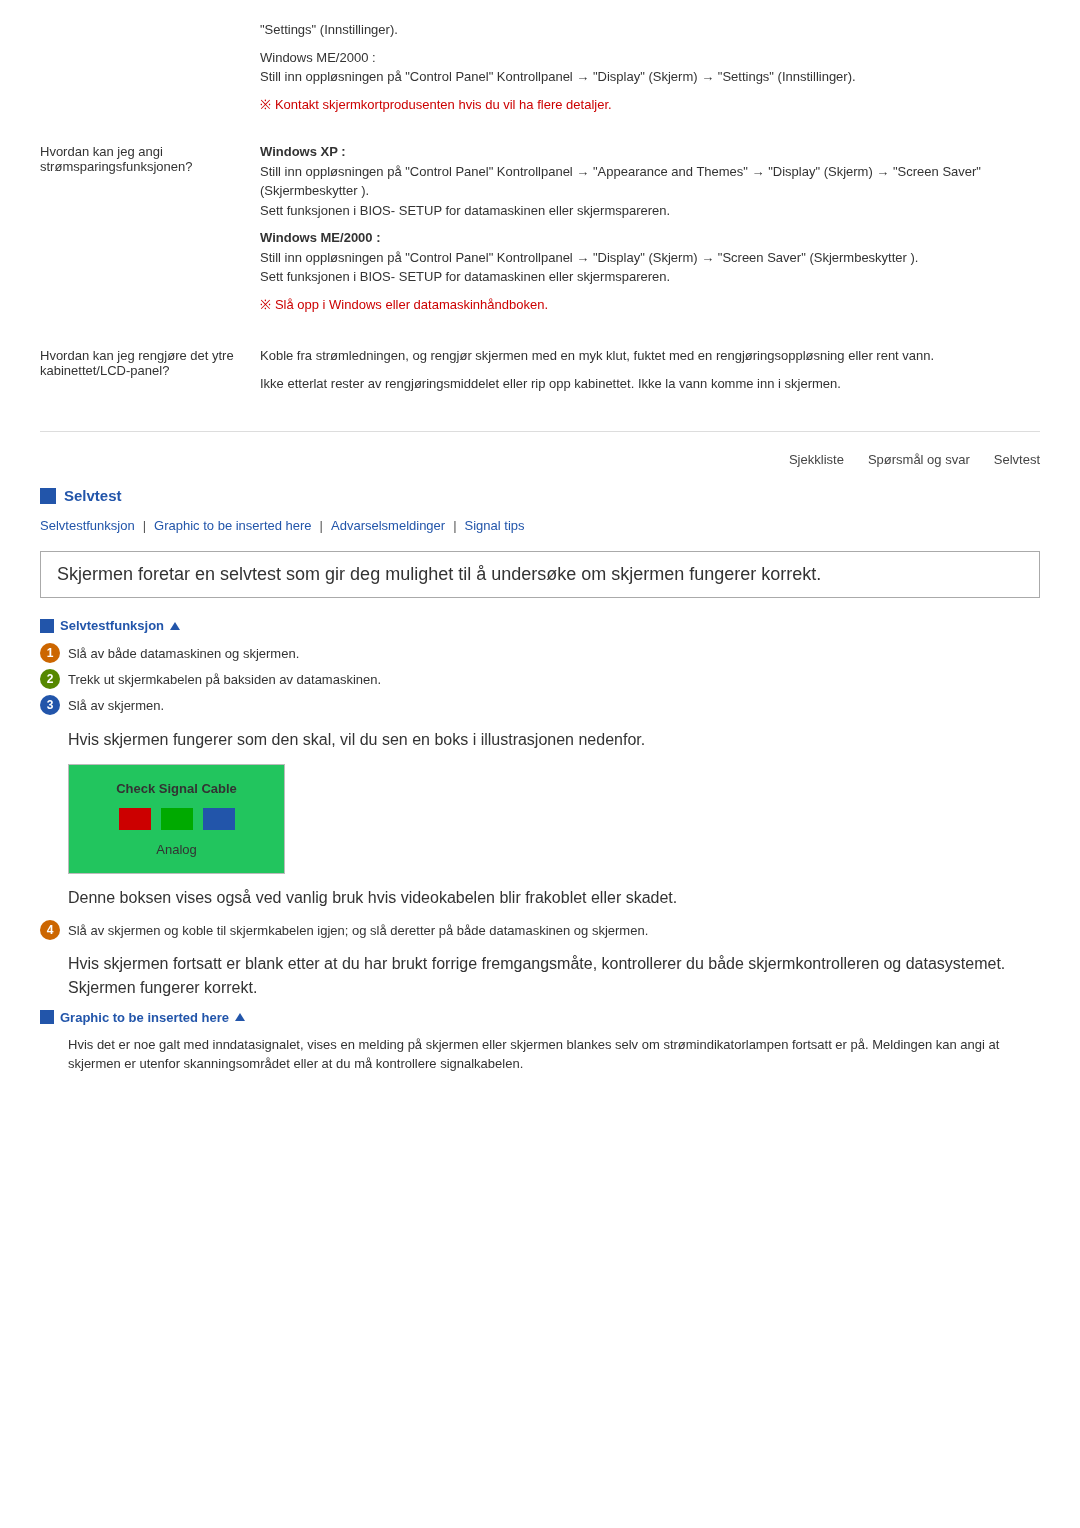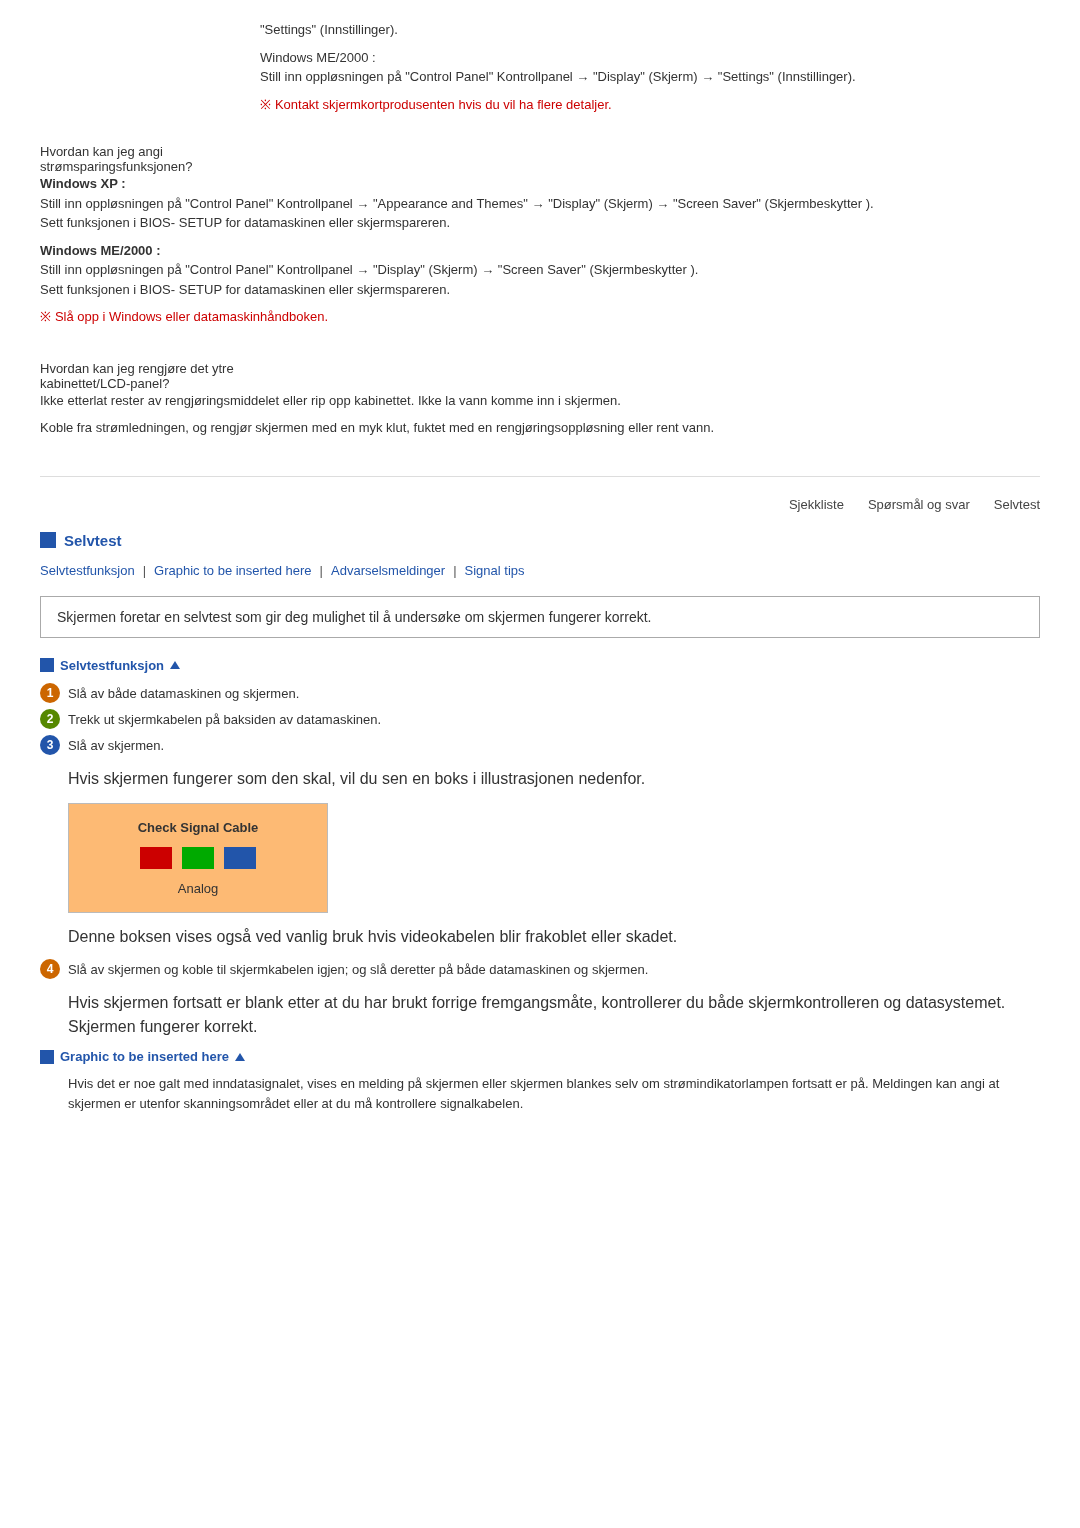--- a/index.html
+++ b/index.html
@@ -36,21 +36,20 @@
     .note-red span {
       color: #cc0000;
     }
     .asterisk {
       color: #cc6600;
       margin-right: 4px;
     }
     .qa-row {
       display: flex;
       margin-bottom: 24px;
-      flex-direction: column;
     }
     .qa-left {
       width: 220px;
       min-width: 220px;
       font-size: 13px;
       color: #333;
       padding-top: 2px;
     }
     .qa-right {
       flex: 1;
@@ -104,21 +103,21 @@
       text-decoration: none;
     }
     .sub-nav .sep {
       color: #555;
       margin: 0 8px;
     }
     .info-box {
       border: 1px solid #aaa;
       padding: 12px 16px;
       margin-bottom: 20px;
-      font-size: 14px;
+      font-size: 18px;
       color: #333;
     }
     .sub-section-header {
       display: flex;
       align-items: center;
       margin-bottom: 10px;
       font-weight: bold;
       color: #2255aa;
       font-size: 13px;
     }
@@ -171,25 +170,25 @@
       line-height: 1.4;
     }
     .step-indent {
       margin-left: 28px;
       margin-bottom: 10px;
       font-size: 16px;
       line-height: 1.5;
     }
     .signal-box {
       border: 1px solid #bbb;
-      width: 260px;
+      width: 217px;
       margin: 12px 0 12px 28px;
       padding: 16px;
       text-align: center;
-      background: #fdba74;
+      background: #22c55e;
     }
     .signal-title {
       font-size: 13px;
       font-weight: bold;
       margin-bottom: 12px;
       color: #333;
     }
     .color-blocks {
       display: flex;
       justify-content: center;
@@ -250,22 +249,22 @@
     </p>
     <p class="note-red">
       <span class="asterisk">※</span><span>Slå opp i Windows eller datamaskinhåndboken.</span>
     </p>
   </div>
 </div>
 
 <div class="qa-row">
   <div class="qa-left">Hvordan kan jeg rengjøre det ytre kabinettet/LCD-panel?</div>
   <div class="qa-right">
+    <p>Koble fra strømledningen, og rengjør skjermen med en myk klut, fuktet med en rengjøringsoppløsning eller rent vann.</p>
     <p>Ikke etterlat rester av rengjøringsmiddelet eller rip opp kabinettet. Ikke la vann komme inn i skjermen.</p>
-    <p>Koble fra strømledningen, og rengjør skjermen med en myk klut, fuktet med en rengjøringsoppløsning eller rent vann.</p>
   </div>
 </div>
 
 <div class="bottom-nav">
   <span>Sjekkliste</span>
   <span>Spørsmål og svar</span>
   <span>Selvtest</span>
 </div>
 
 <div class="section-header">

